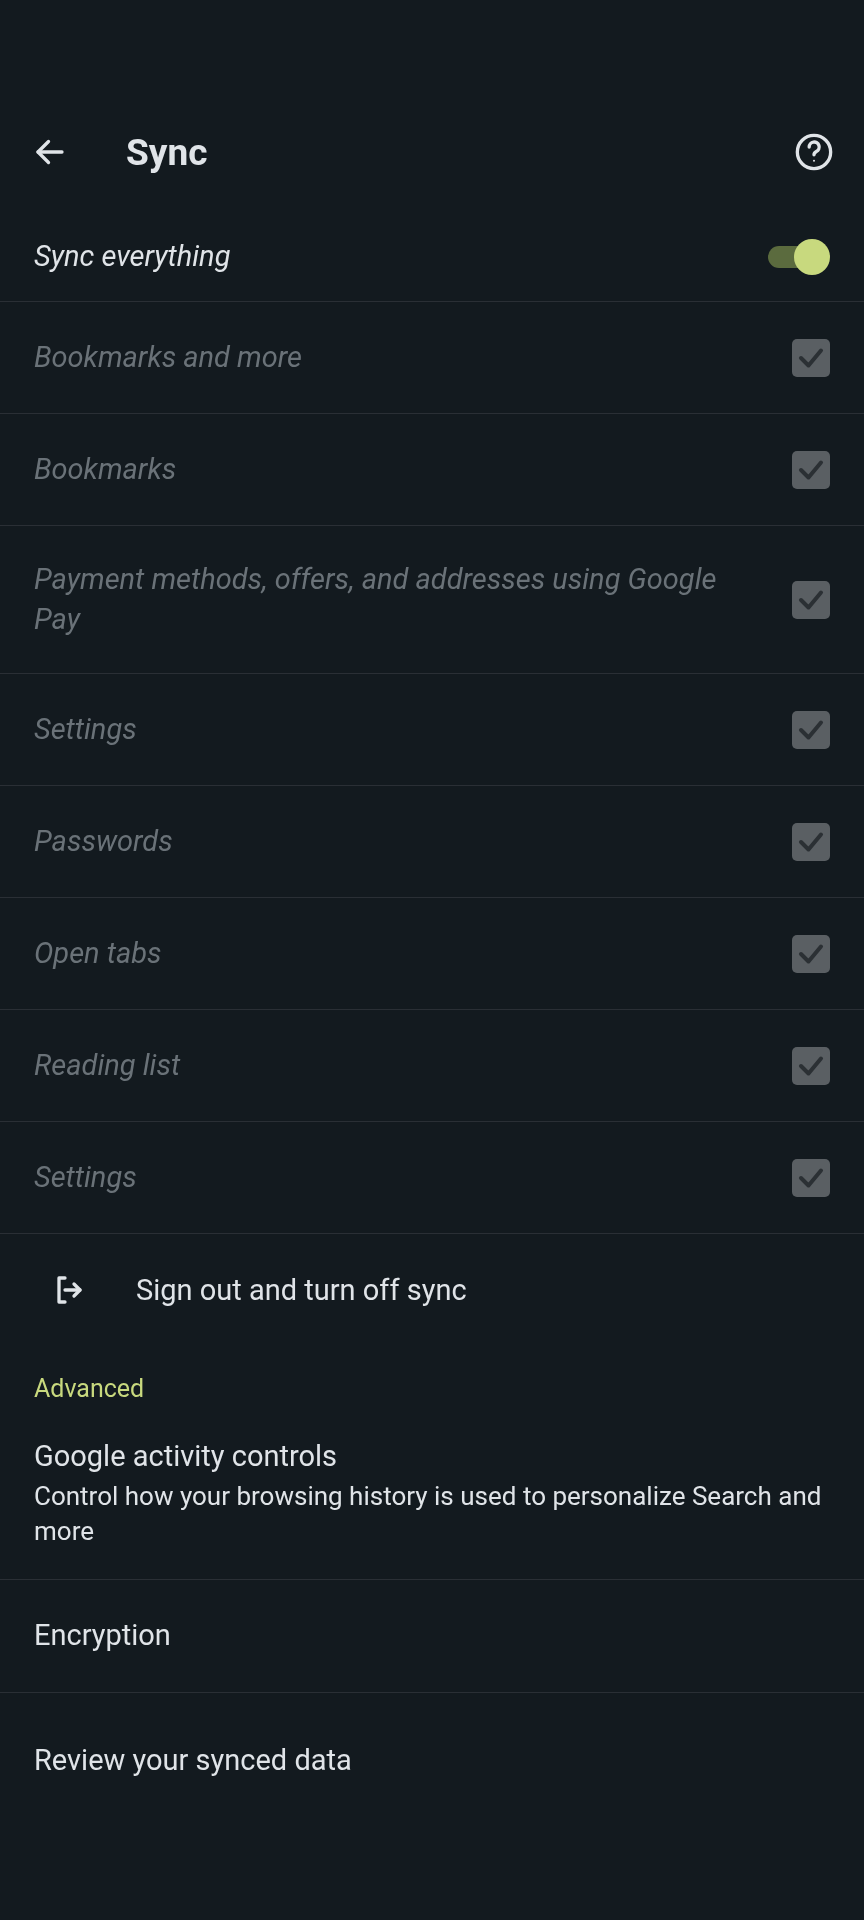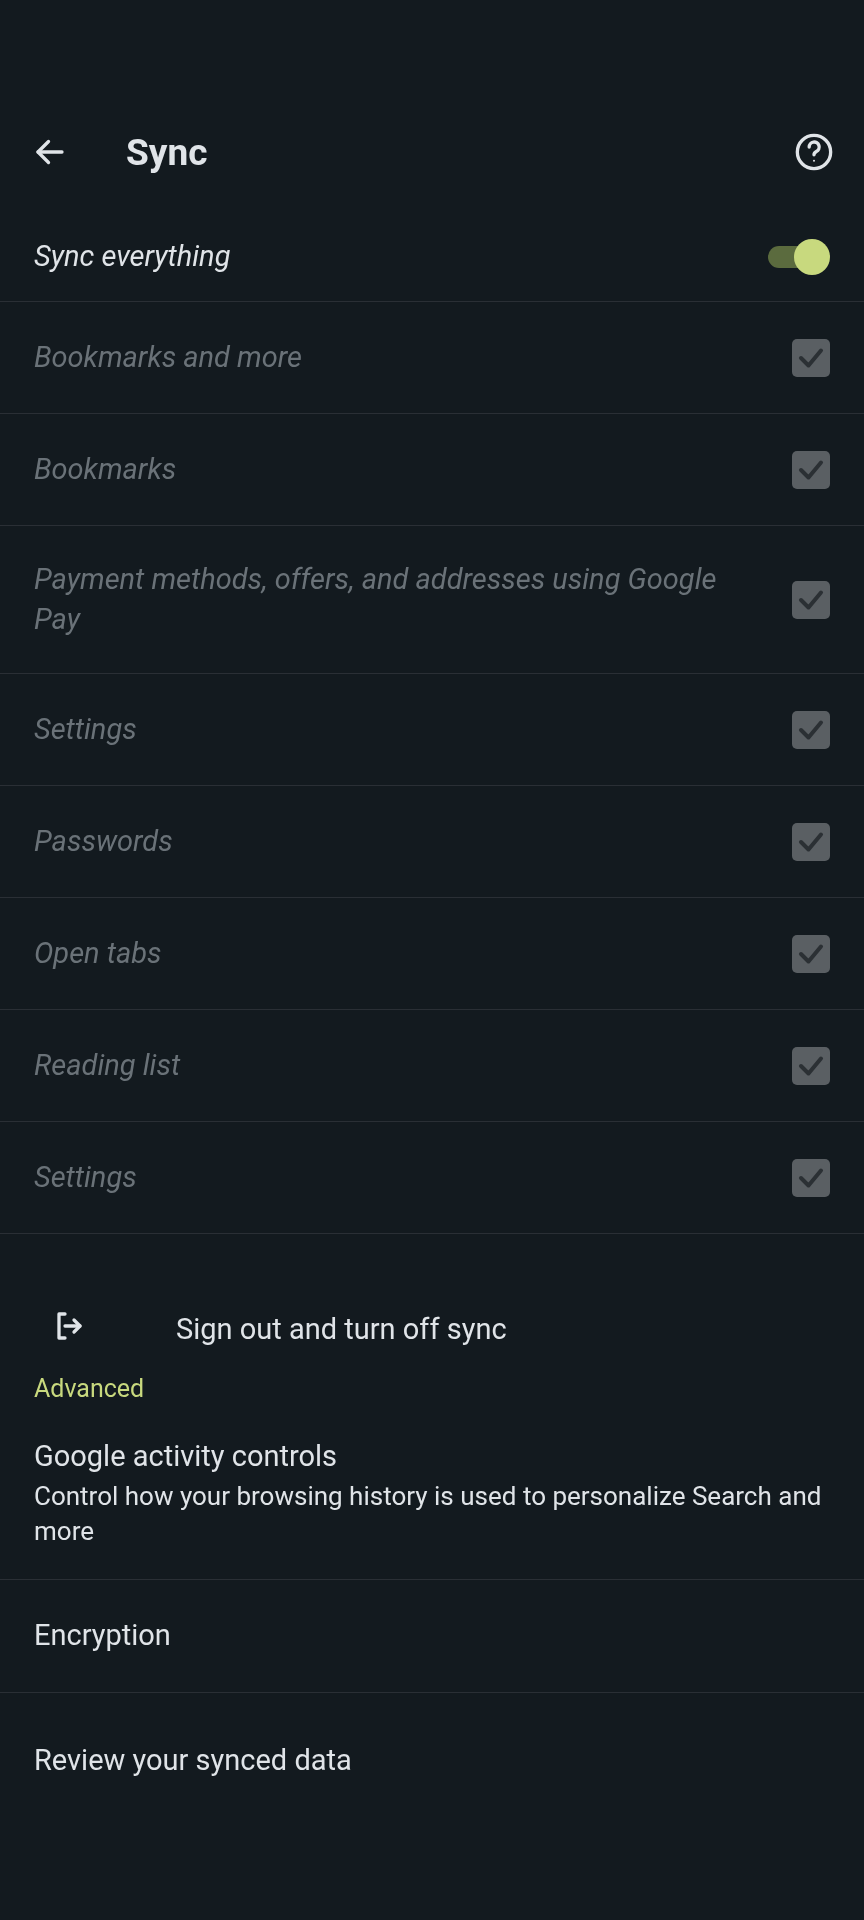--- a/index.html
+++ b/index.html
@@ -89,24 +89,23 @@
     height: 38px;
     border-radius: 5px;
     background: #5A5F63;
     display: flex;
     align-items: center;
     justify-content: center;
   }
   .checkbox svg { stroke: #2B3034; }
   .action-row {
     display: flex;
-    align-items: flex-end;
+    align-items: center;
     padding: 0 34px 0 48px;
     min-height: 112px;
-    gap: 40px;
   }
   .action-icon {
     width: 40px;
     height: 40px;
     display: flex;
     align-items: center;
     justify-content: center;
     margin-right: 48px;
   }
   .action-label {

